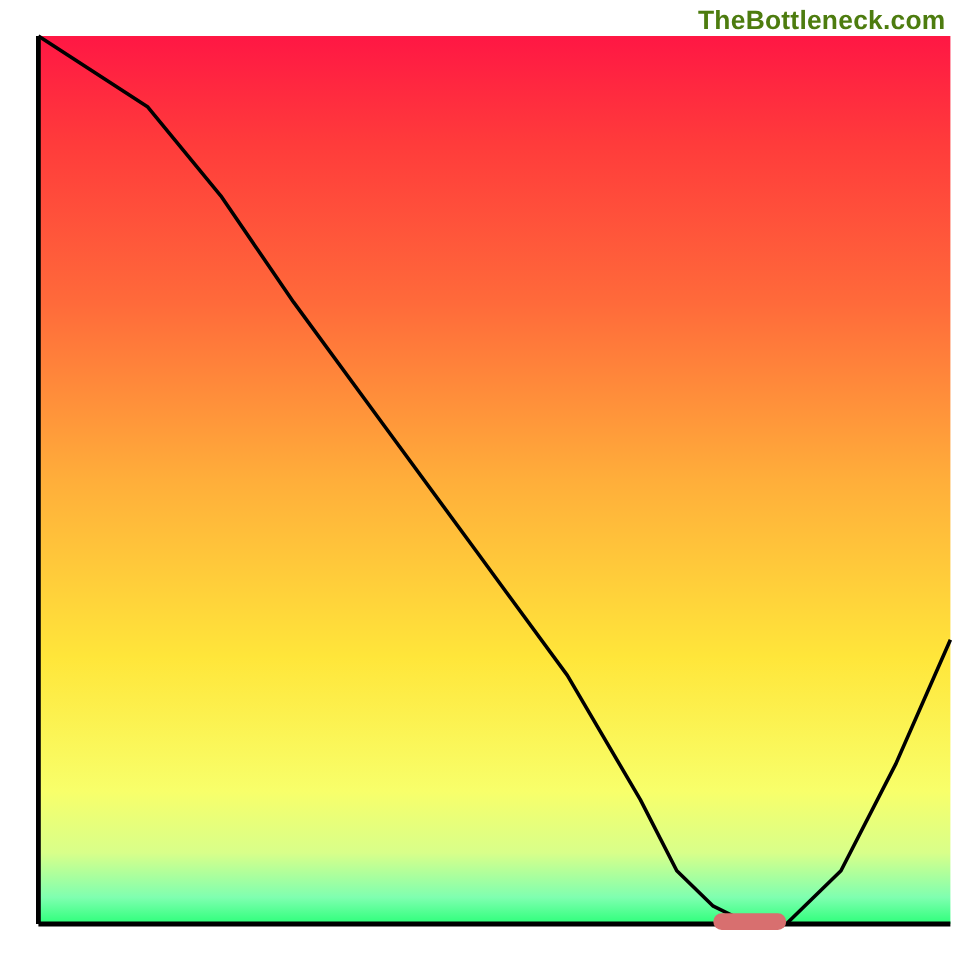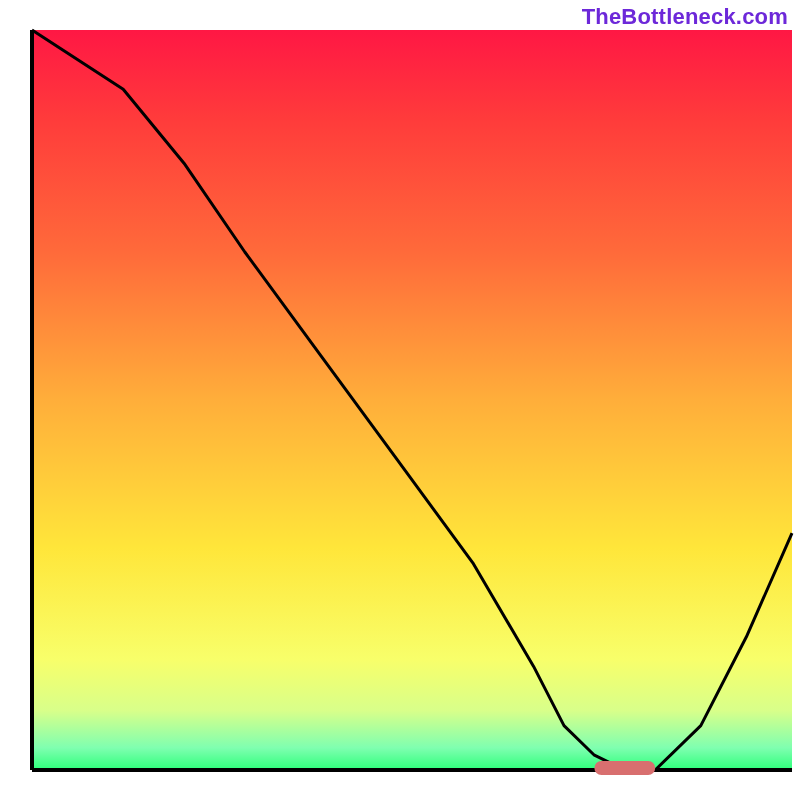--- a/index.html
+++ b/index.html
@@ -10,21 +10,21 @@
     background: #ffffff;
     font-family: Arial, Helvetica, sans-serif;
     overflow: hidden;
   }
   .watermark {
     position: absolute;
     top: 4px;
     right: 12px;
     font-size: 22px;
     font-weight: 600;
-    color: #6d28d9;
+    color: #4d7c0f;
     letter-spacing: 0.2px;
   }
   .chart-wrap {
     position: absolute;
     left: 0;
     top: 0;
     width: 800px;
     height: 800px;
   }
   svg {

